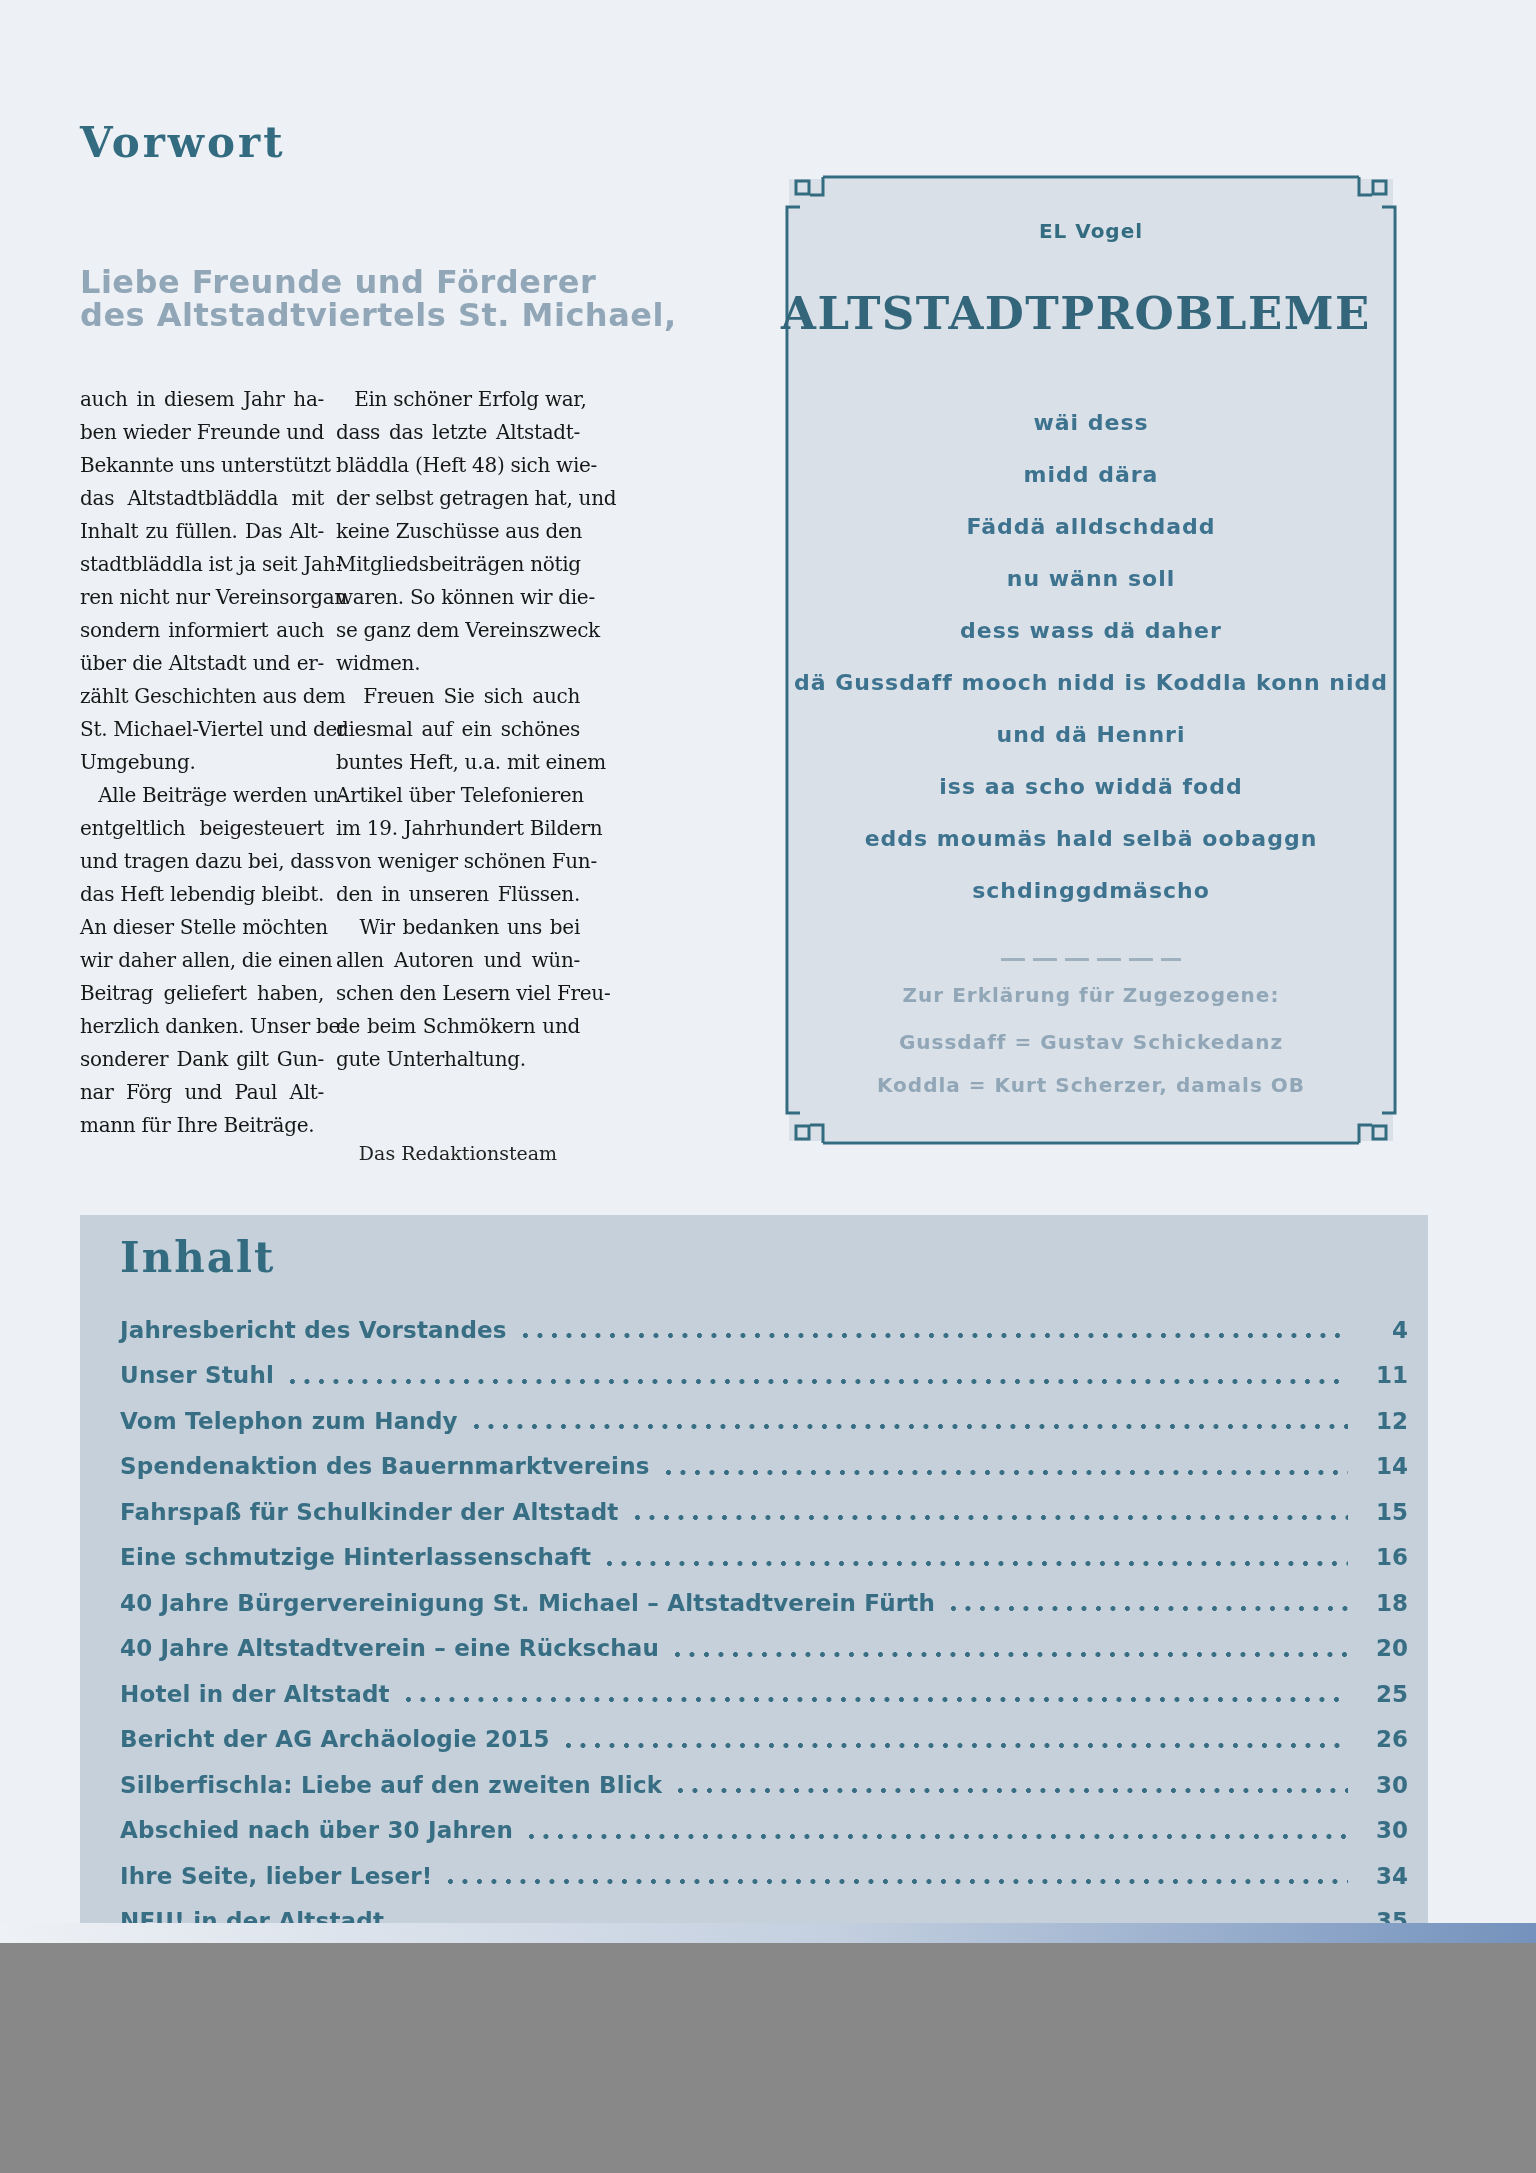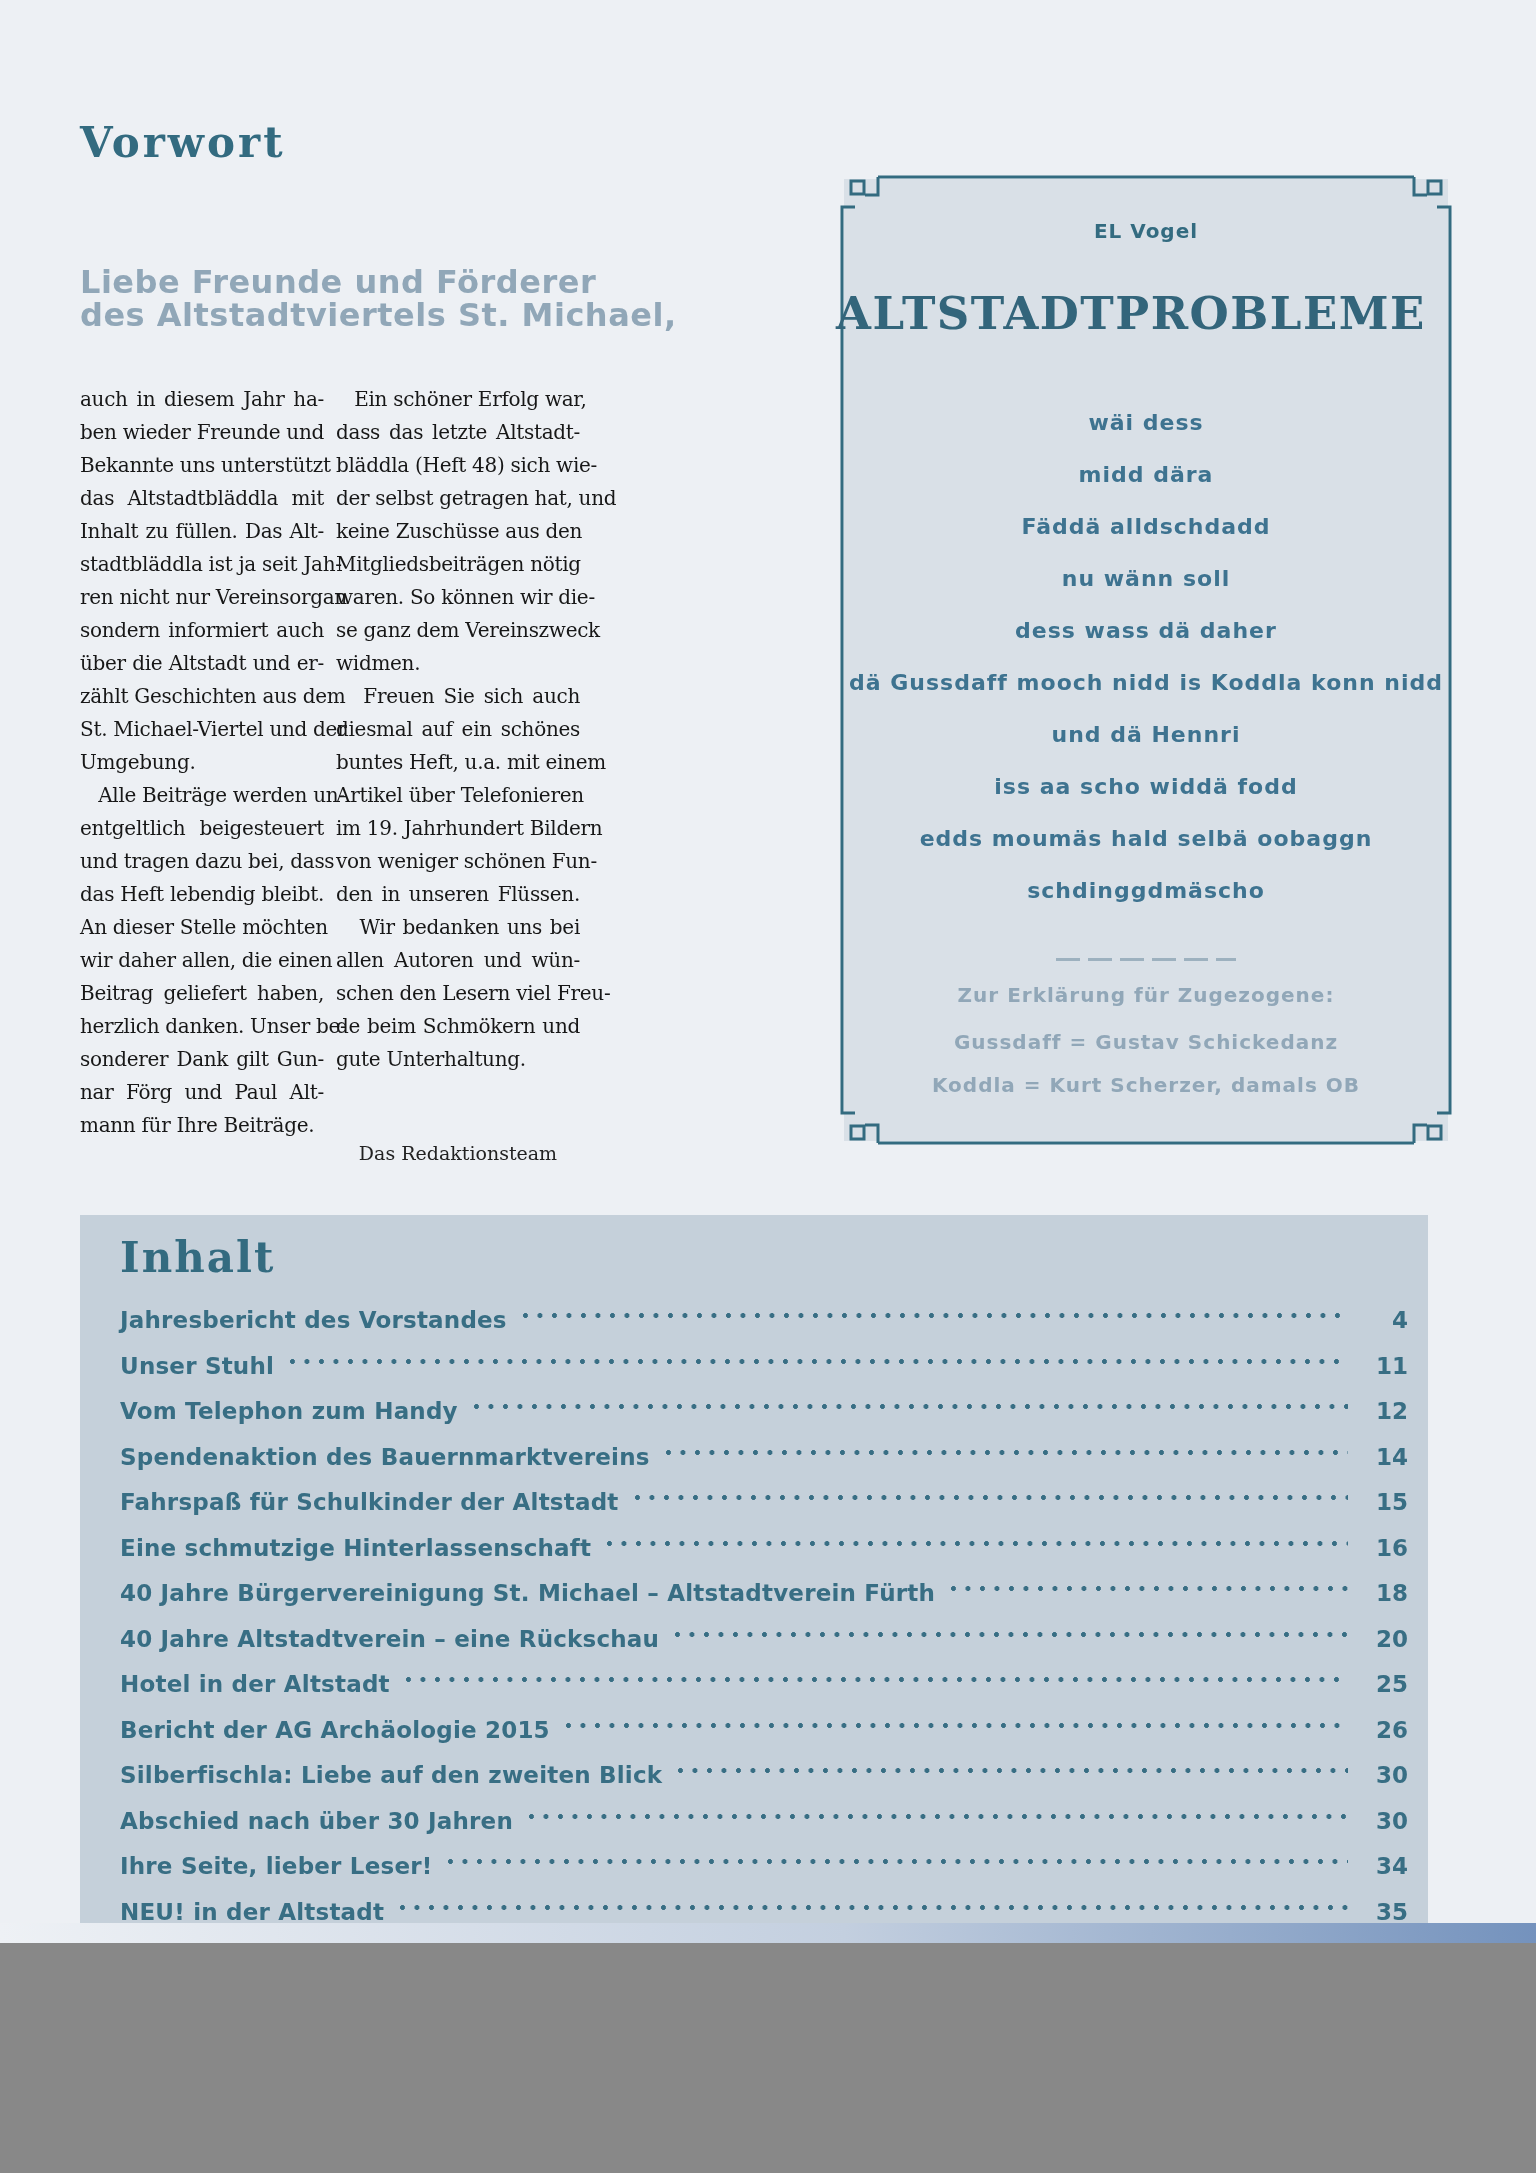--- a/index.html
+++ b/index.html
@@ -32,21 +32,21 @@
   }
   .cols{position:absolute; left:80px; top:383px; width:500px; display:flex; gap:12px;}
   .col{width:244px; font-family:var(--serif); font-size:20px; color:#171717; letter-spacing:-0.3px;}
   .bline{line-height:33px; height:33px; text-align:justify; text-align-last:justify; white-space:nowrap;}
   .bline.pend{text-align-last:left;}
   .signature{
     position:absolute; left:336px; top:1142px; width:244px; text-align:center;
     font-family:var(--serif); font-size:19px; color:#222;
   }
   
-  .poem-box{position:absolute; left:836px; top:155px; width:620px; height:1010px;}
+  .poem-box{position:absolute; left:781px; top:155px; width:620px; height:1010px;}
   .poem-box svg{position:absolute; left:0; top:0;}
   .poem-author{
     position:absolute; left:0; top:64px; width:100%; text-align:center;
     font-family:var(--sans); font-weight:bold; font-size:20px; color:var(--teal);
     letter-spacing:1px;
   }
   .poem-title{
     position:absolute; left:0; top:132px; width:100%; text-align:left; margin:0;
     font-family:var(--serif); font-weight:bold; font-size:45px; color:#33657b;
     letter-spacing:1.5px;
@@ -76,21 +76,21 @@
   .inhalt-panel{
     position:absolute; left:80px; top:1215px; width:1348px; height:958px;
     background:var(--panel-bg);
   }
   .inhalt-title{
     position:absolute; left:40px; top:18px; margin:0;
     font-family:var(--serif); font-weight:bold; font-size:42px;
     color:var(--teal); letter-spacing:2px;
   }
   .toc{position:absolute; left:40px; top:92px; width:1288px;}
-  .trow{display:flex; align-items:flex-start; height:45.5px;}
+  .trow{display:flex; align-items:center; height:45.5px;}
   .ttitle{
     font-family:var(--sans); font-weight:bold; font-size:23px; color:var(--toc-teal);
     white-space:nowrap; letter-spacing:0.2px;
   }
   .tleader{
     flex:1; height:5px; margin:0 14px 0 16px; transform:translateY(6px);
     background-image:radial-gradient(circle at 2.5px 2.5px, var(--toc-teal) 2.2px, transparent 2.7px);
     background-size:14.5px 5px; background-repeat:repeat-x;
   }
   .tpage{

